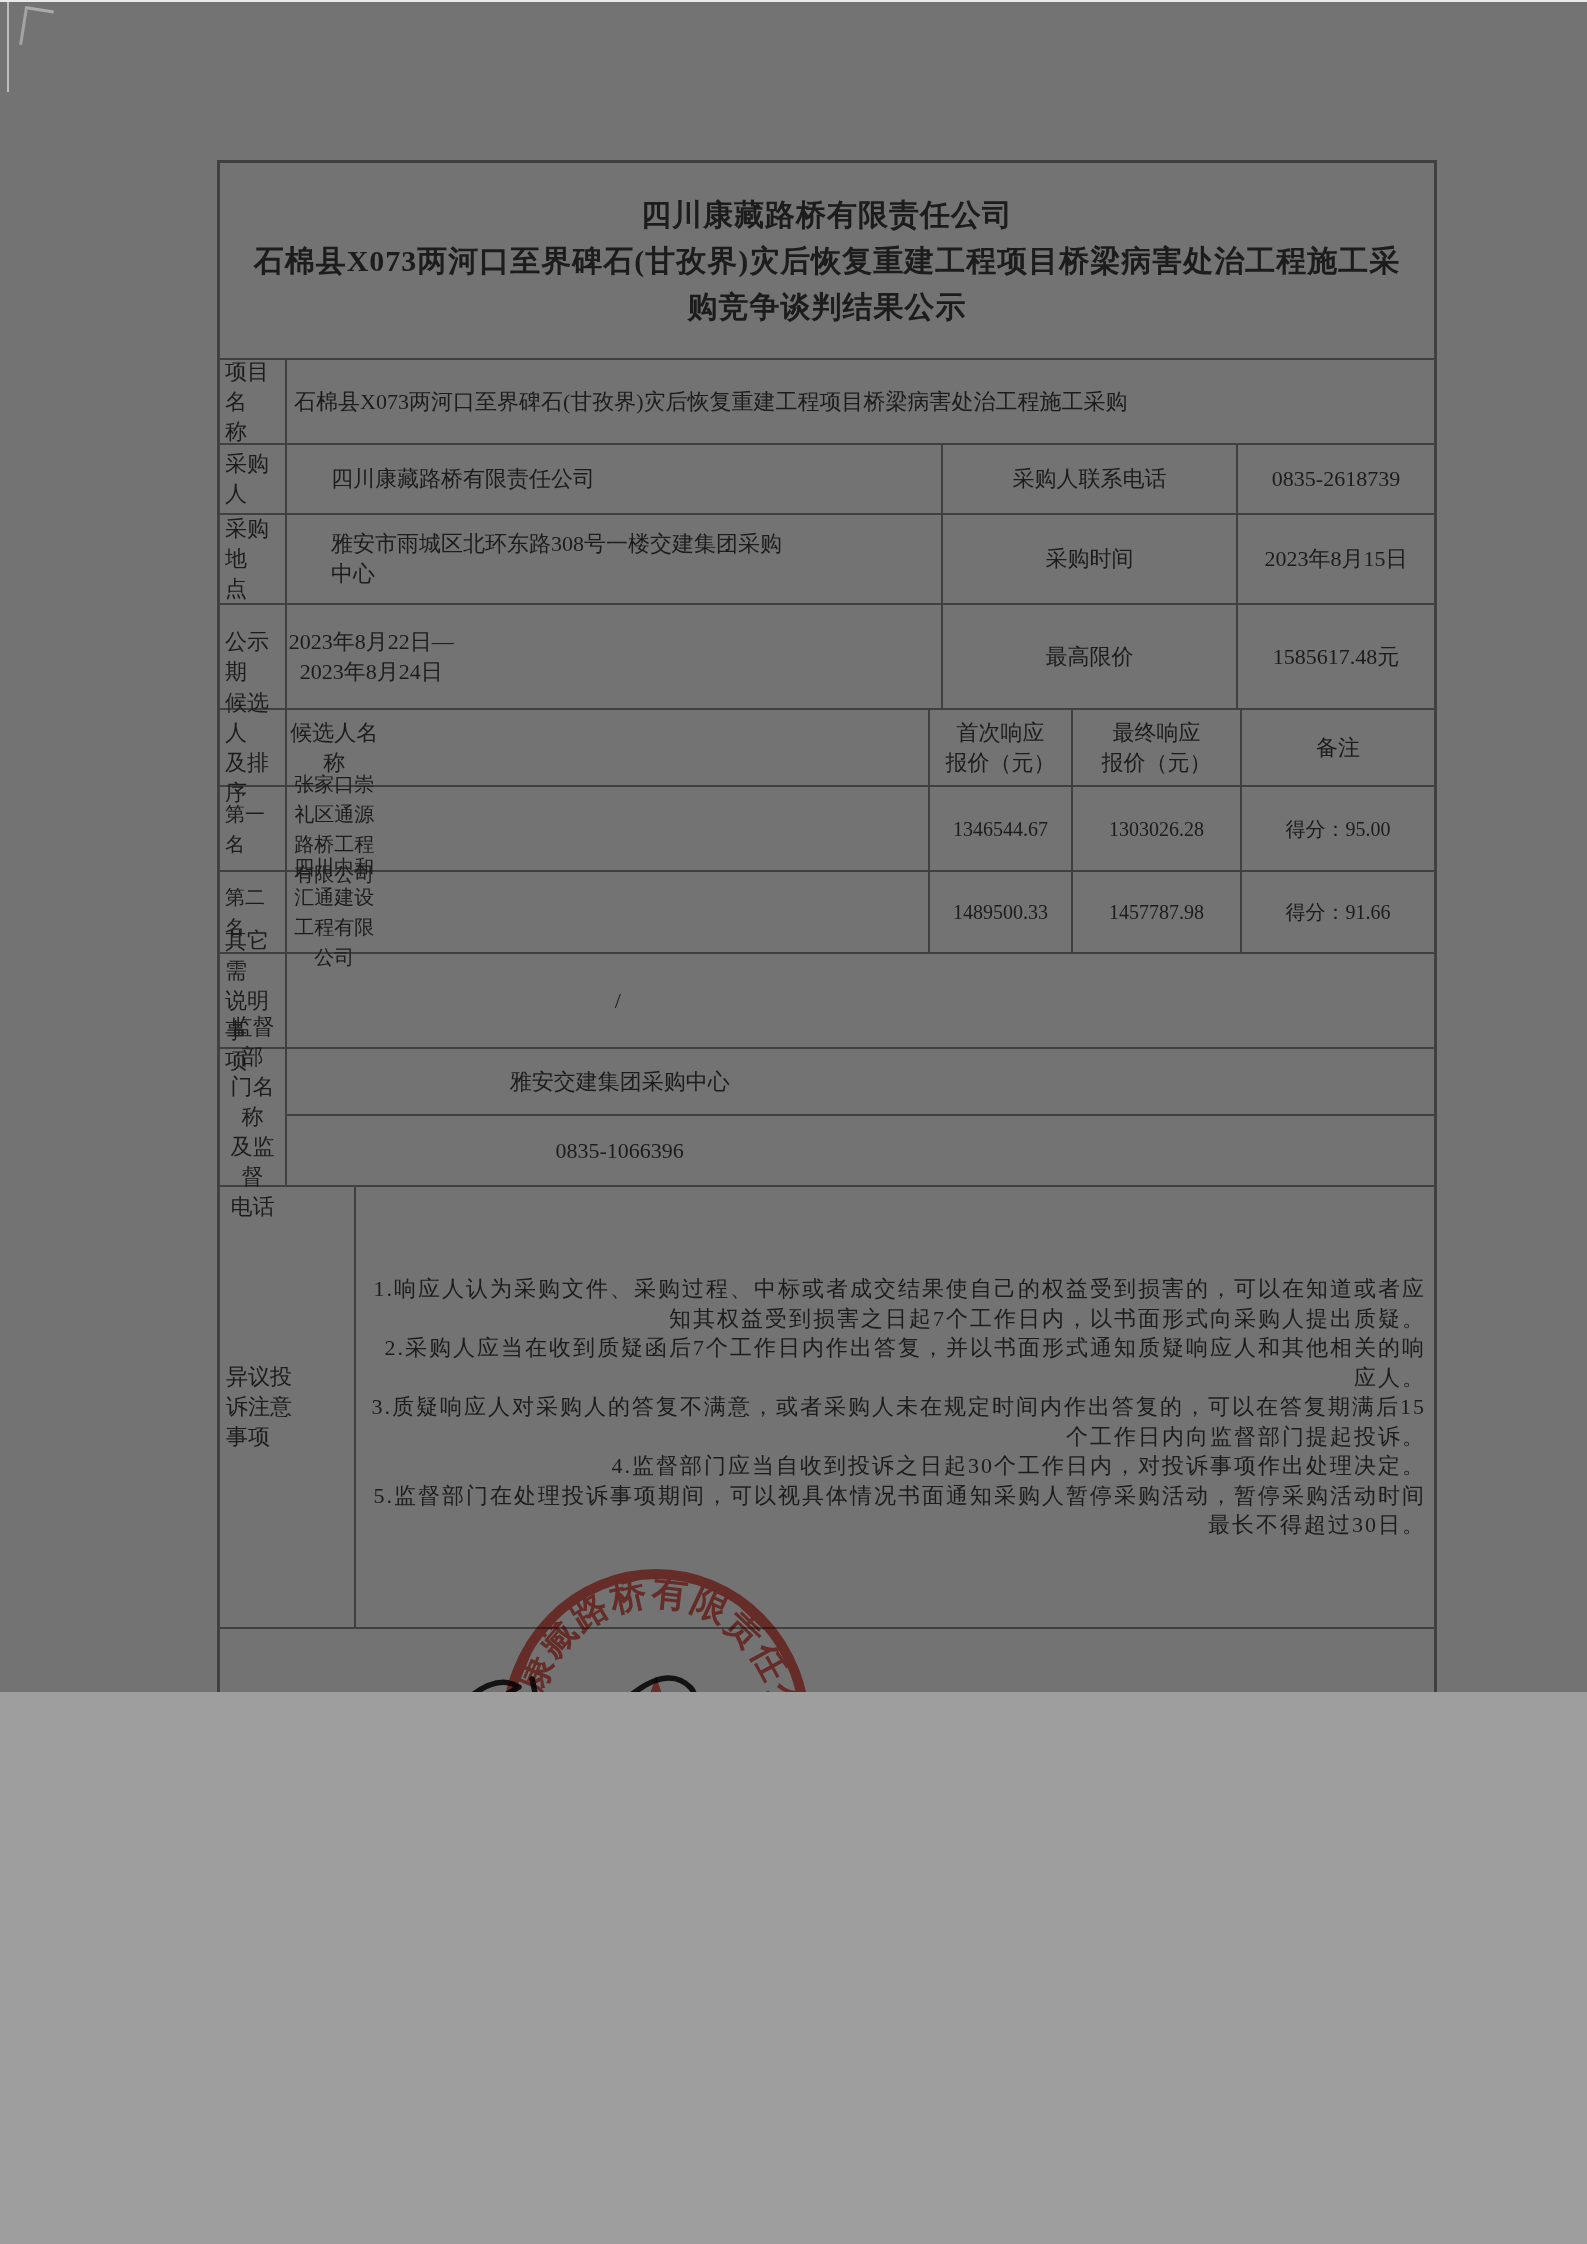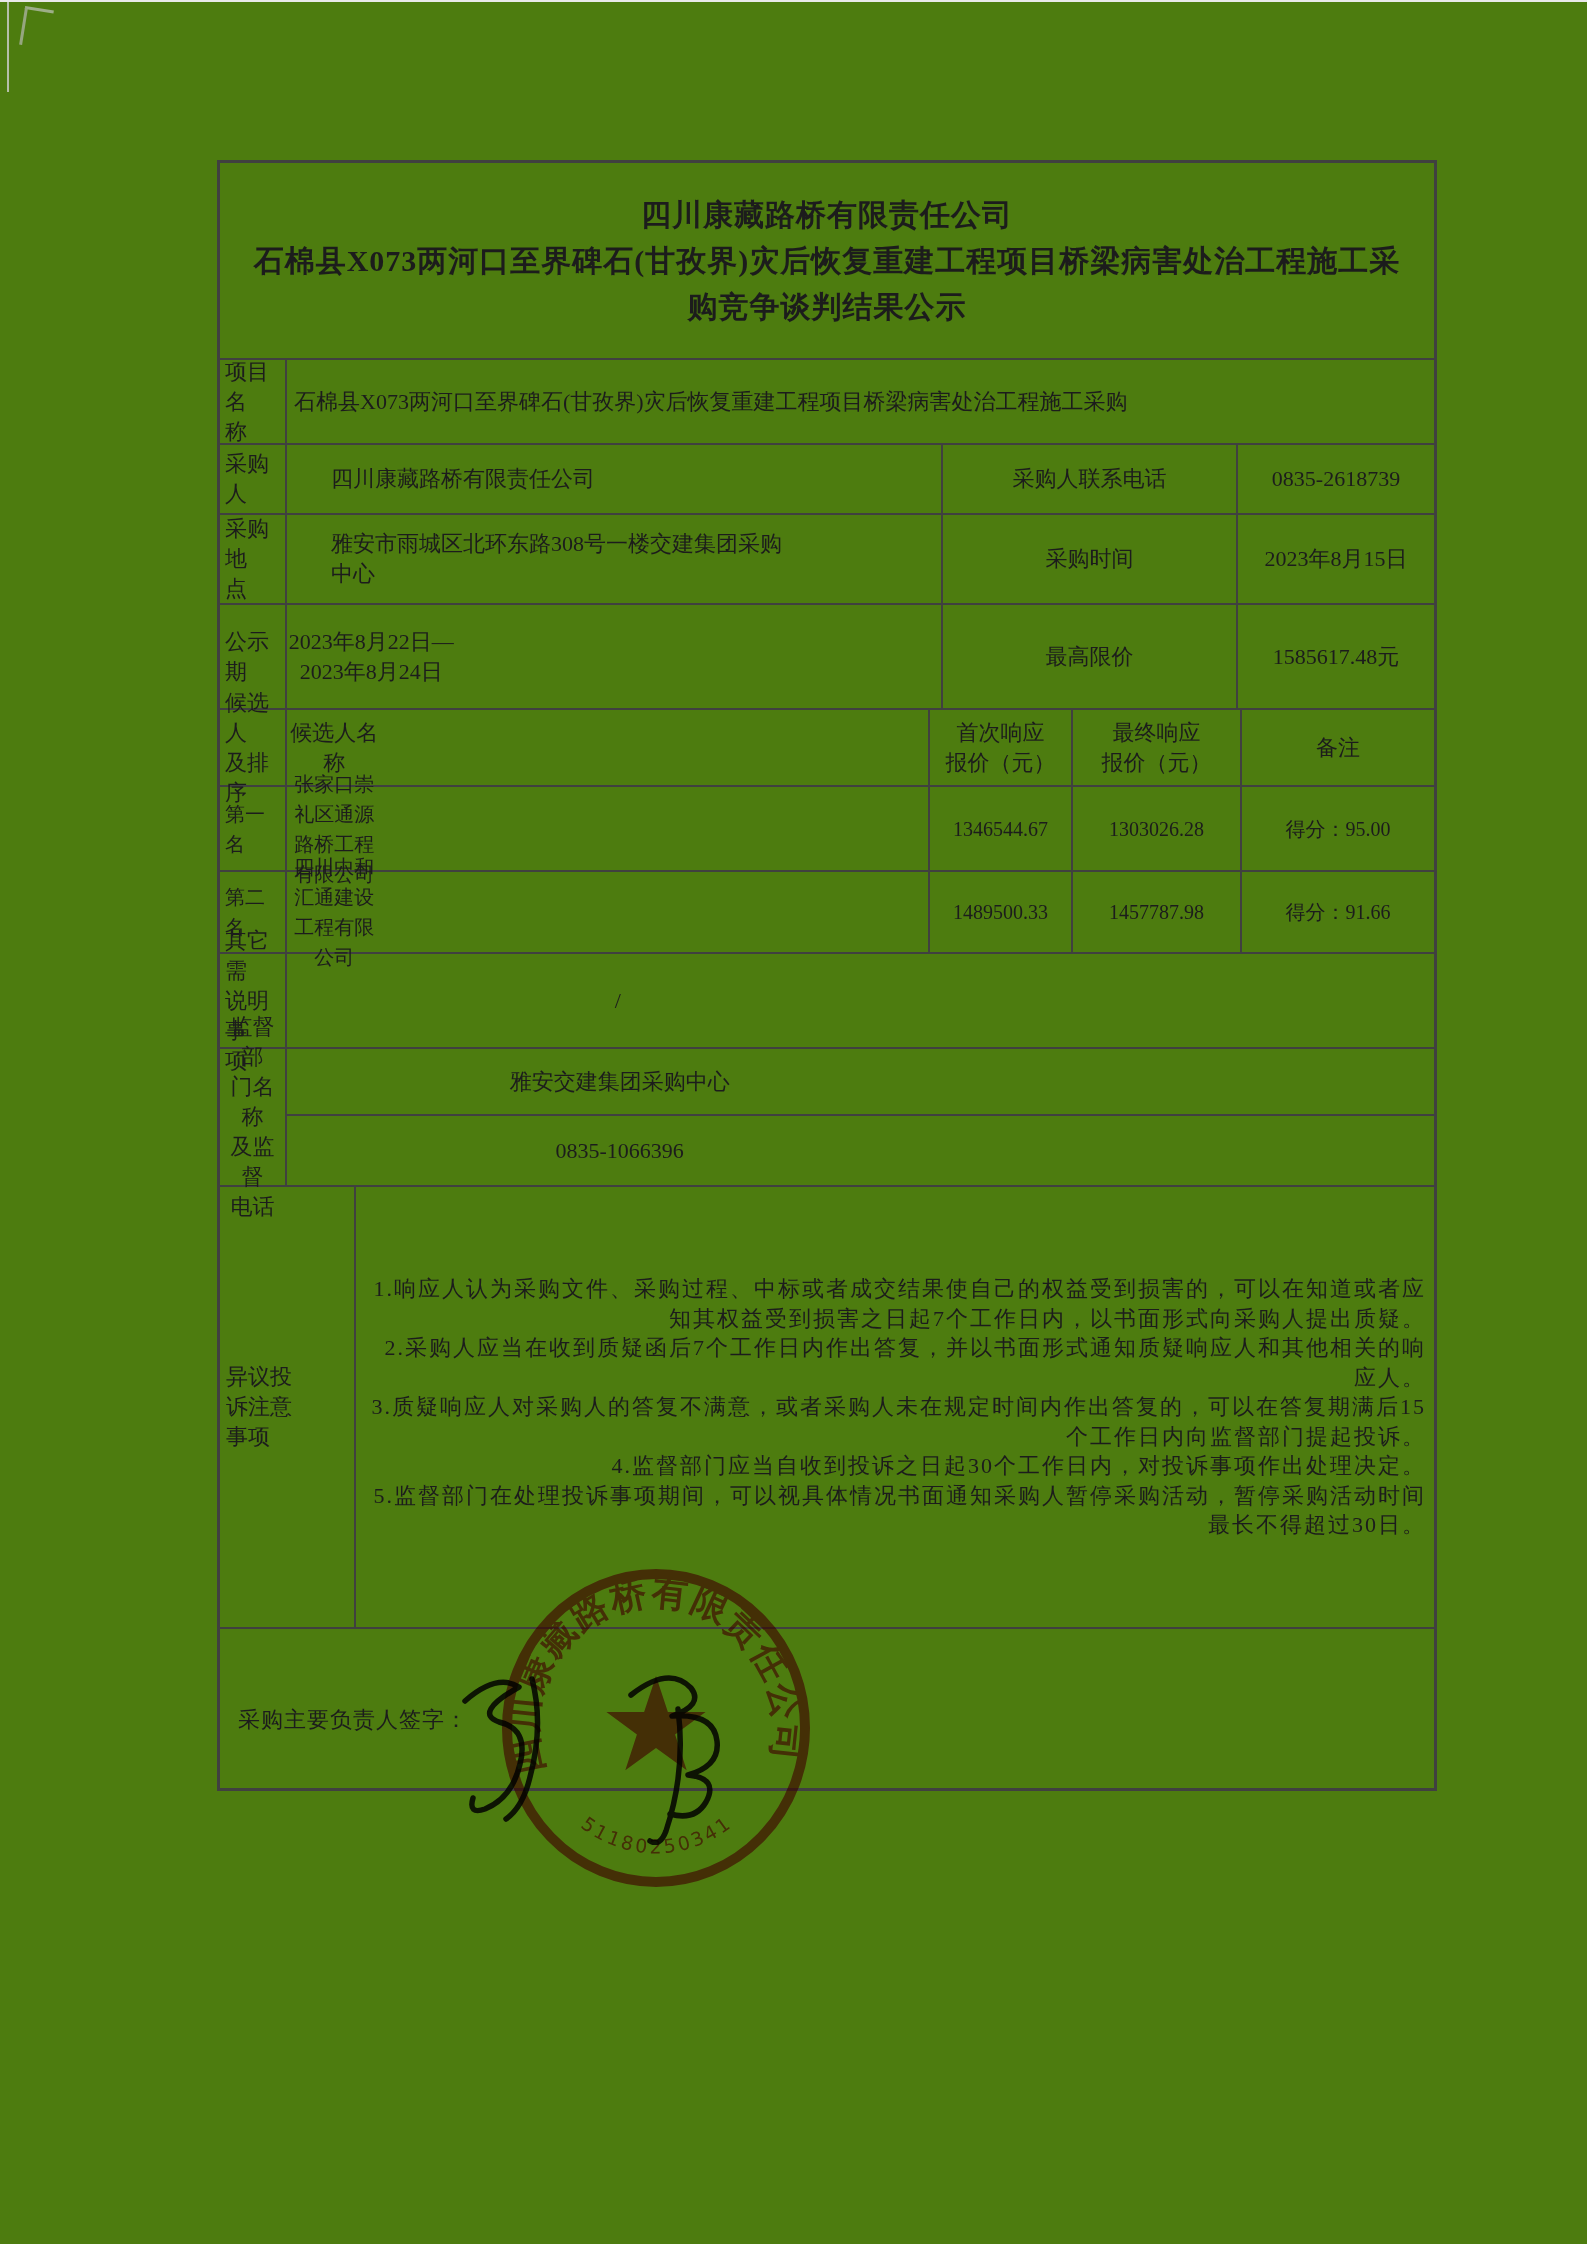--- a/index.html
+++ b/index.html
@@ -1,19 +1,19 @@
 <!DOCTYPE html>
 <html><head>
 <meta charset="utf-8">
 <style>
   html,body{margin:0;padding:0;background:#9e9e9e;}
   .page{
     position:relative;
-    width:1587px;height:2244px;
-    background:#4d7c0f;
+    width:1587px;height:1692px;
+    background:#737373;
     overflow:hidden;
     font-family:"Liberation Serif","DejaVu Serif",serif;
     color:#1c1c1c;
   }
   
   .artifact-corner{
     position:absolute;left:22px;top:8px;width:26px;height:36px;
     border-left:3px solid #bdbdbd;border-top:3px solid #c9c9c9;
     transform:rotate(9deg);opacity:.65;
   }

